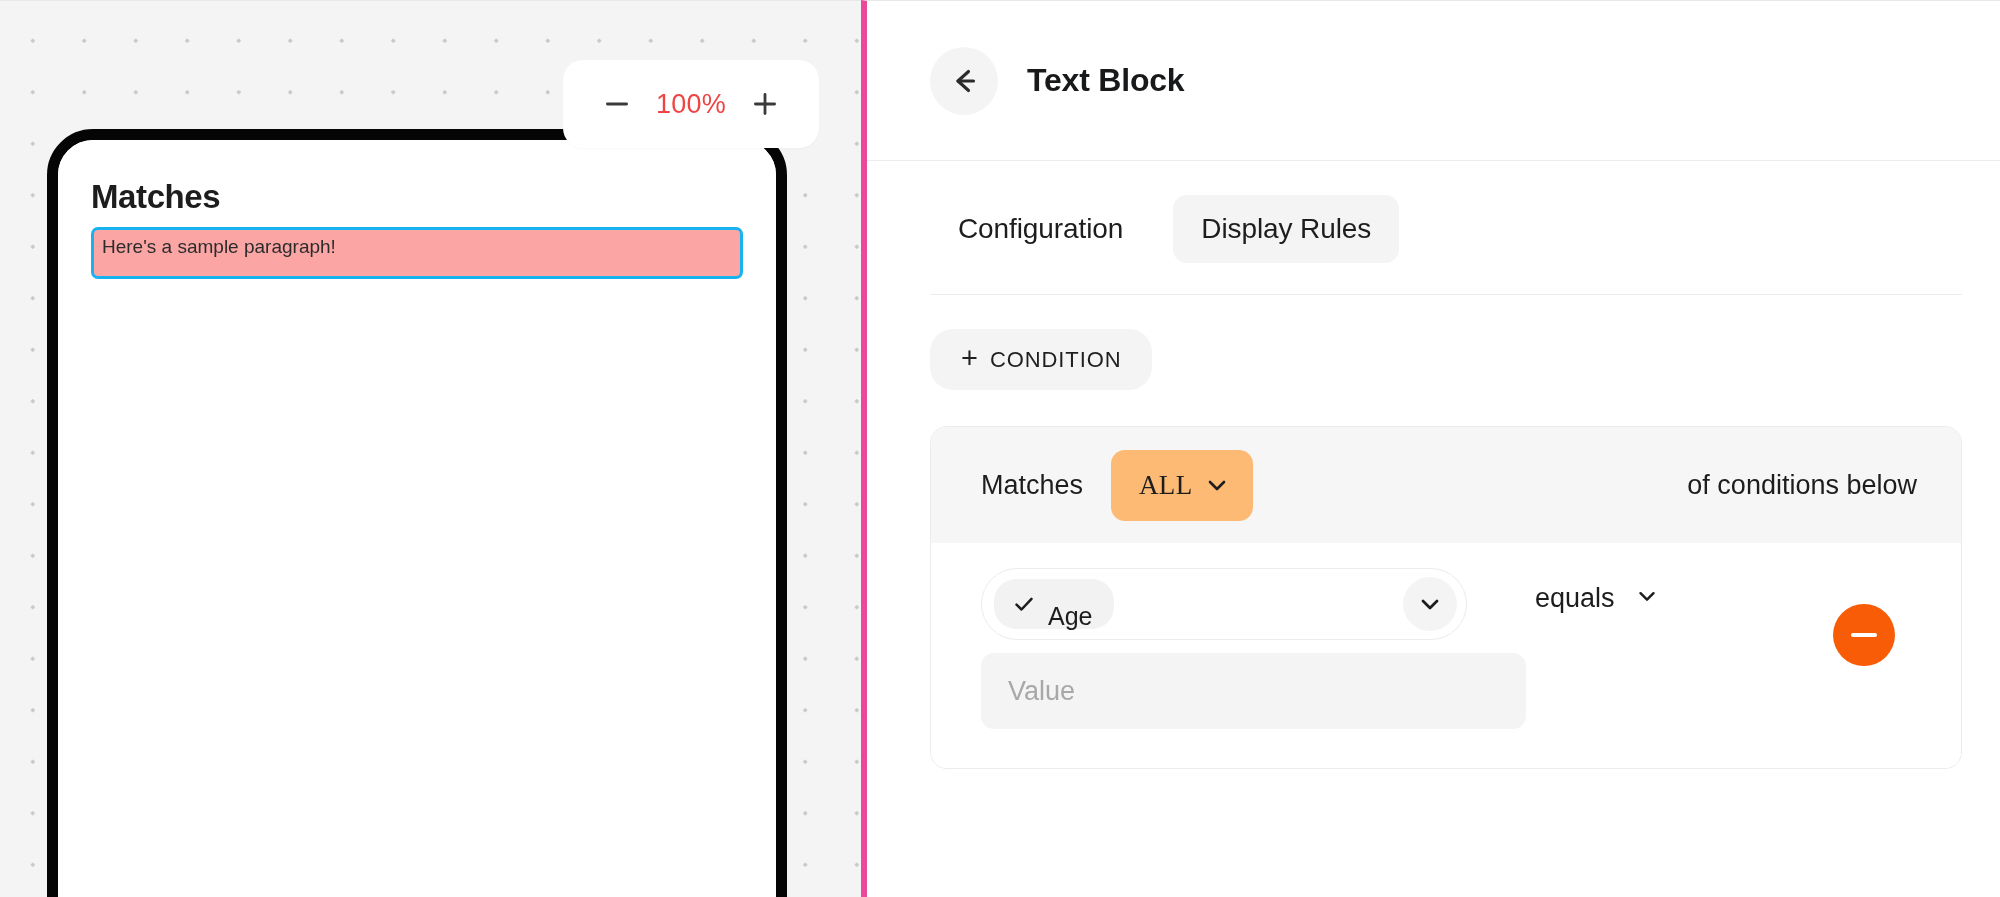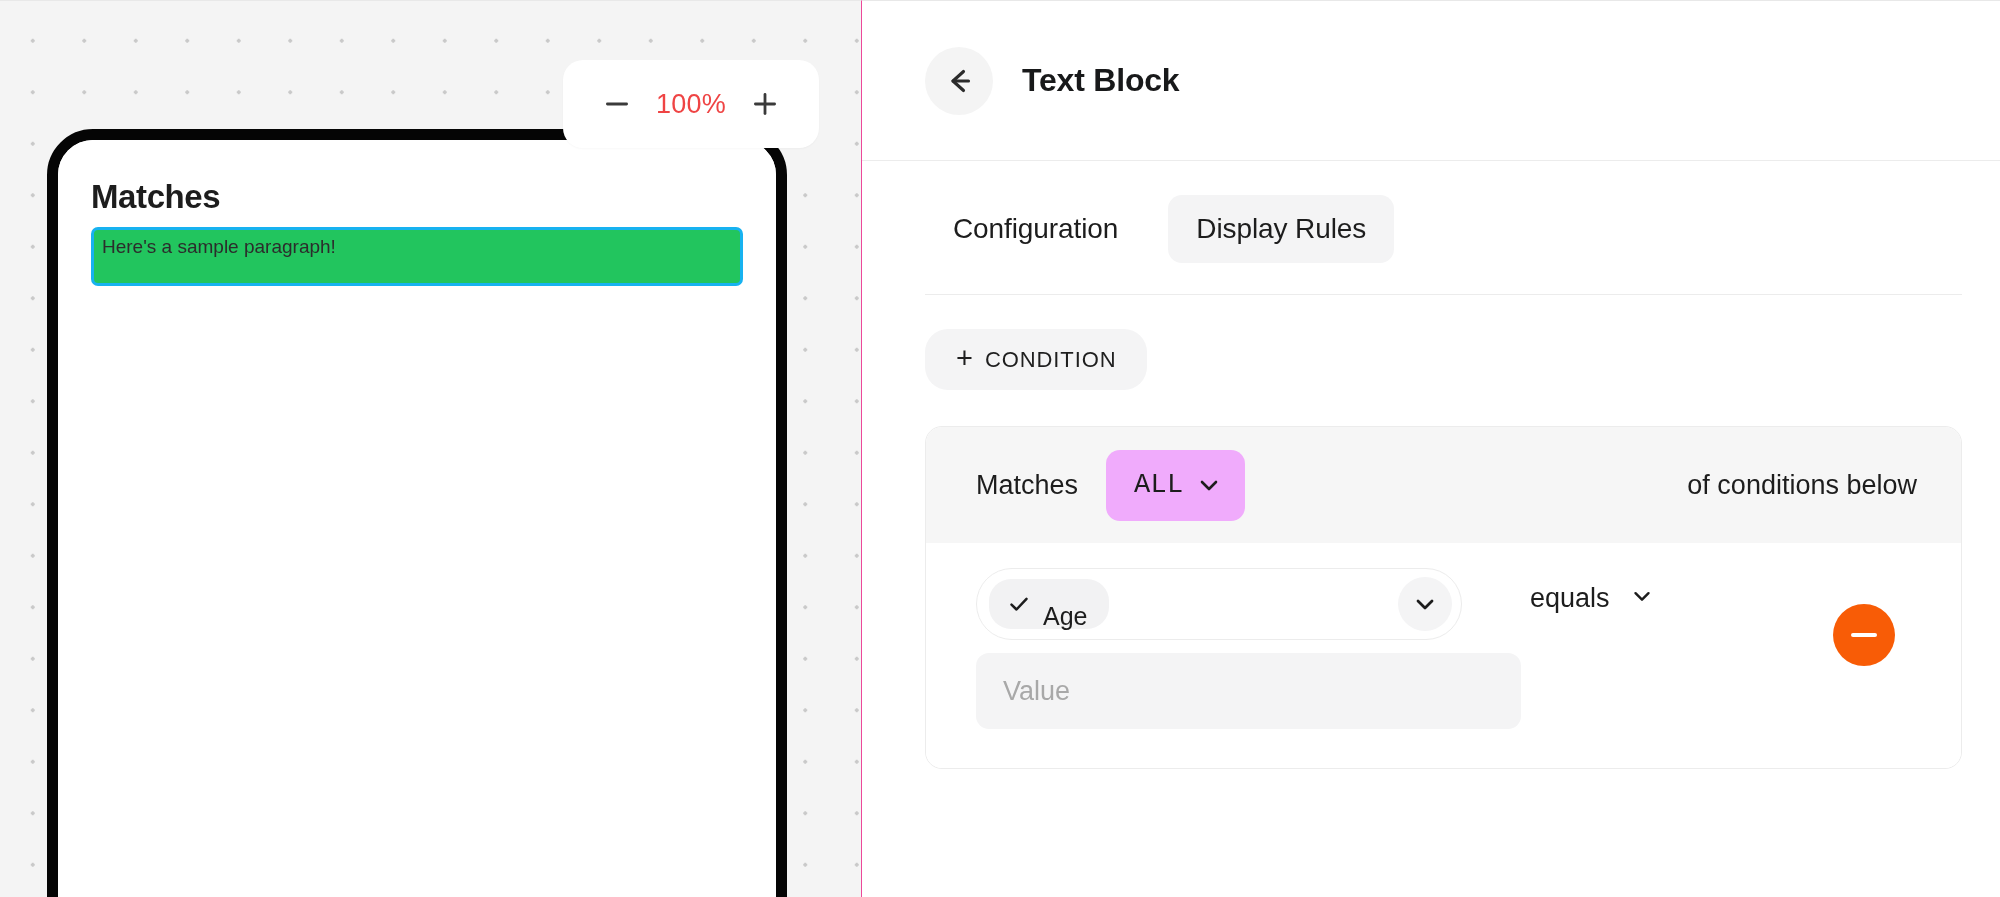--- a/index.html
+++ b/index.html
@@ -49,22 +49,22 @@
     font-size: 33px;
     font-weight: 700;
     color: #1d1d1d;
     letter-spacing: -0.4px;
     line-height: 1.15;
     margin-bottom: 11px;
   }
   .para-box {
     border: 3px solid #17b2f0;
     border-radius: 7px;
-    padding: 5px 8px 24px 8px;
-    background: #22c55e;
+    padding: 5px 8px 17px 8px;
+    background: #fca5a5;
   }
   .para-box-text {
     font-size: 19px;
     color: #2c2c2c;
     line-height: 1.25;
   }
 
   
   .zoom-pill {
     position: absolute;
@@ -95,21 +95,21 @@
     letter-spacing: 0.2px;
   }
 
   
   .panel {
     position: relative;
     flex: 1 1 auto;
     height: 897px;
     background: #ffffff;
     border-top: 1px solid #e8e8e8;
-    border-left: 1px solid #ec4899;
+    border-left: 6px solid #ec4899;
   }
 
   .panel-header {
     height: 160px;
     display: flex;
     align-items: center;
     padding-left: 63px;
     border-bottom: 1px solid #ececec;
   }
   .back-btn {
@@ -204,30 +204,30 @@
     align-items: center;
     padding: 0 44px 0 50px;
     position: relative;
   }
   .cond-head .lbl {
     font-size: 27px;
     color: #1d1d1d;
   }
   .match-select {
     margin-left: 28px;
-    background: #f0abfc;
+    background: #fdba74;
     border: none;
     border-radius: 14px;
     height: 71px;
     padding: 0 22px 0 28px;
     display: inline-flex;
     align-items: center;
     gap: 11px;
     cursor: pointer;
-    font-family: Liberation Mono, monospace;
+    font-family: Liberation Serif, serif;
   }
   .match-select .val {
     font-size: 27px;
     color: #1d1d1d;
     letter-spacing: 0.3px;
   }
   .cond-head .tail {
     margin-left: auto;
     font-size: 27px;
     color: #1d1d1d;

